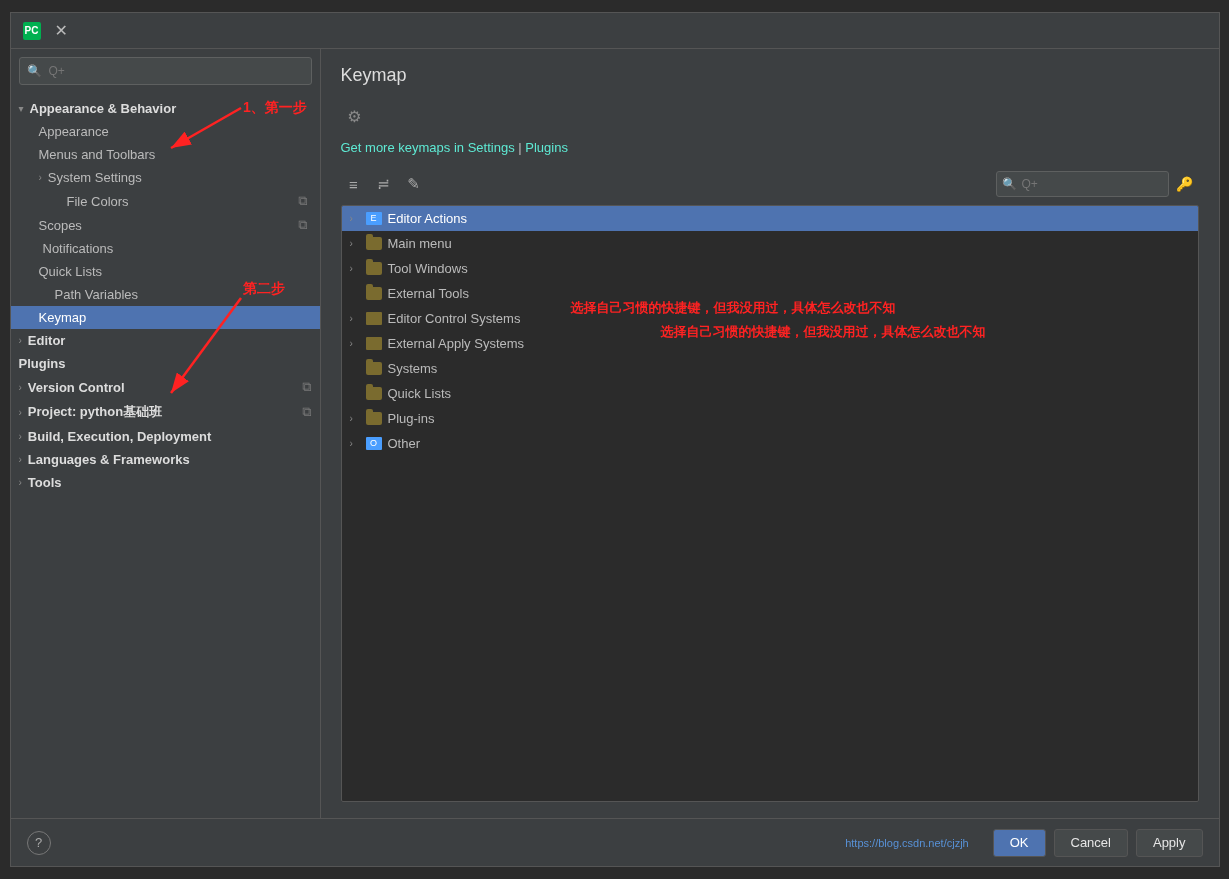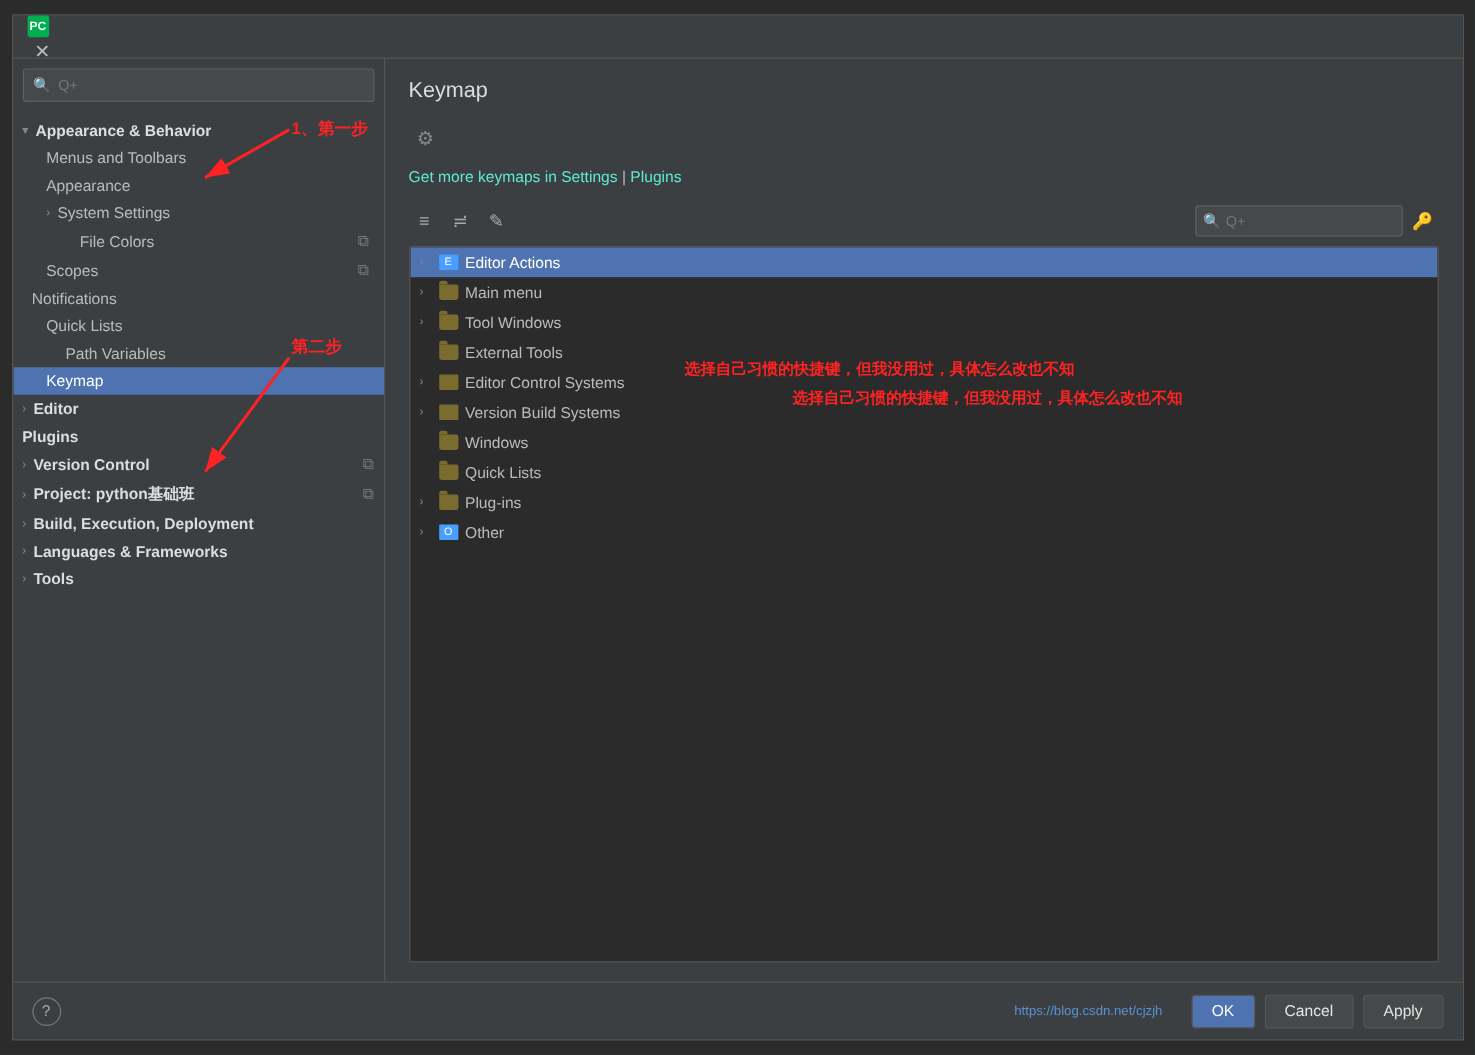--- a/index.html
+++ b/index.html
@@ -21,25 +21,24 @@
       background: #3c3f41;
       border: 1px solid #555;
       display: flex;
       flex-direction: column;
       position: relative;
     }
     .title-bar {
       background: #3c3f41;
       height: 36px;
       display: flex;
-      align-items: flex-start;
+      align-items: center;
       padding: 0 12px;
       border-bottom: 1px solid #555;
       flex-shrink: 0;
-      flex-direction: column;
     }
     .title-bar .app-icon {
       width: 18px;
       height: 18px;
       margin-right: 8px;
       background: #00b050;
       border-radius: 2px;
       display: flex;
       align-items: center;
       justify-content: center;
@@ -384,38 +383,38 @@
         <input type="text" placeholder="Q+" style="">
       </div>
 
       <div class="sidebar-nav">
 
         <div class="nav-section-header">
           <span class="arrow">▾</span>
           <span class="section-title">Appearance &amp; Behavior</span>
         </div>
         <div class="nav-item">
+          <span>Appearance</span>
+        </div>
+        <div class="nav-item">
           <span>Menus and Toolbars</span>
-        </div>
-        <div class="nav-item">
-          <span>Appearance</span>
         </div>
         <div class="nav-section-header nav-subsection" style="padding-left:28px;">
           <span class="arrow">›</span>
           <span>System Settings</span>
         </div>
         <div class="nav-item" style="padding-left:28px;margin-left:28px;">
           <span>File Colors</span>
           <span class="copy-icon">⧉</span>
         </div>
         <div class="nav-item" style="padding-left:28px;">
           <span>Scopes</span>
           <span class="copy-icon">⧉</span>
         </div>
-        <div class="nav-item" style="padding-left:16px;text-align:right;">
+        <div class="nav-item" style="padding-left:32px;text-align:right;">
           <span>Notifications</span>
         </div>
         <div class="nav-item" style="padding-left:28px;">
           <span>Quick Lists</span>
         </div>
         <div class="nav-item" style="padding-left:44px;">
           <span>Path Variables</span>
         </div>
         <div class="nav-item active" style="padding-left:28px;">
           <span>Keymap</span>
@@ -512,27 +511,27 @@
 
         <div class="tree-item">
           <span class="arrow">›</span>
           <span style="display:inline-block;width:16px;height:13px;background:#7a6b2f;border-radius:1px;margin-right:6px;"></span>
           <span>Editor Control Systems</span>
         </div>
 
         <div class="tree-item">
           <span class="arrow">›</span>
           <span style="display:inline-block;width:16px;height:13px;background:#7a6b2f;border-radius:1px;margin-right:6px;"></span>
-          <span>Version Build Systems</span>
+          <span>External Apply Systems</span>
         </div>
 
         <div class="tree-item">
           <span class="arrow"></span>
           <span class="folder-icon-colored"></span>
-          <span>Windows</span>
+          <span>Systems</span>
         </div>
 
         <div class="tree-item">
           <span class="arrow"></span>
           <span class="folder-icon-colored"></span>
           <span>Quick Lists</span>
         </div>
 
         <div class="tree-item">
           <span class="arrow">›</span>

